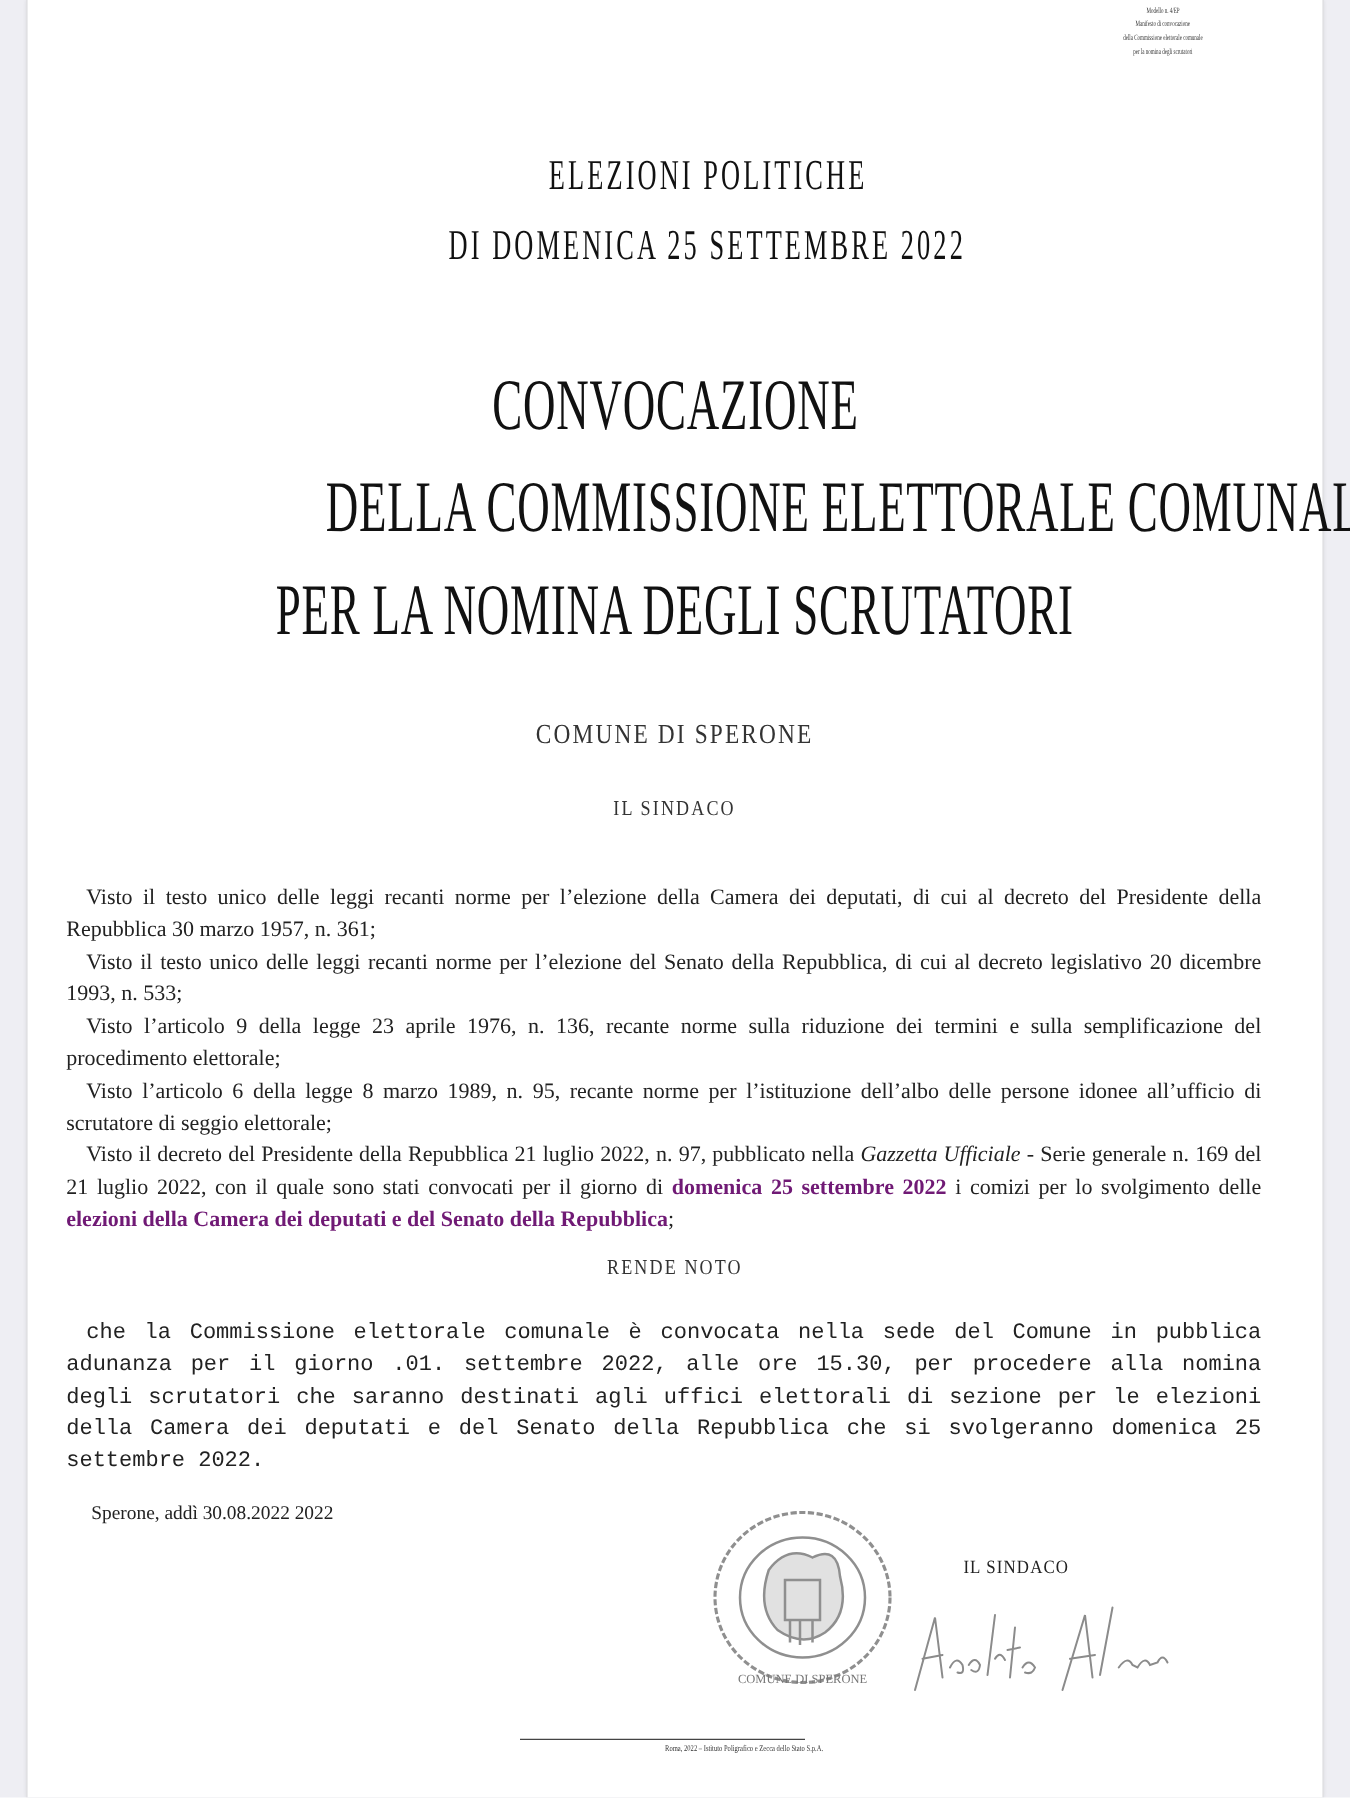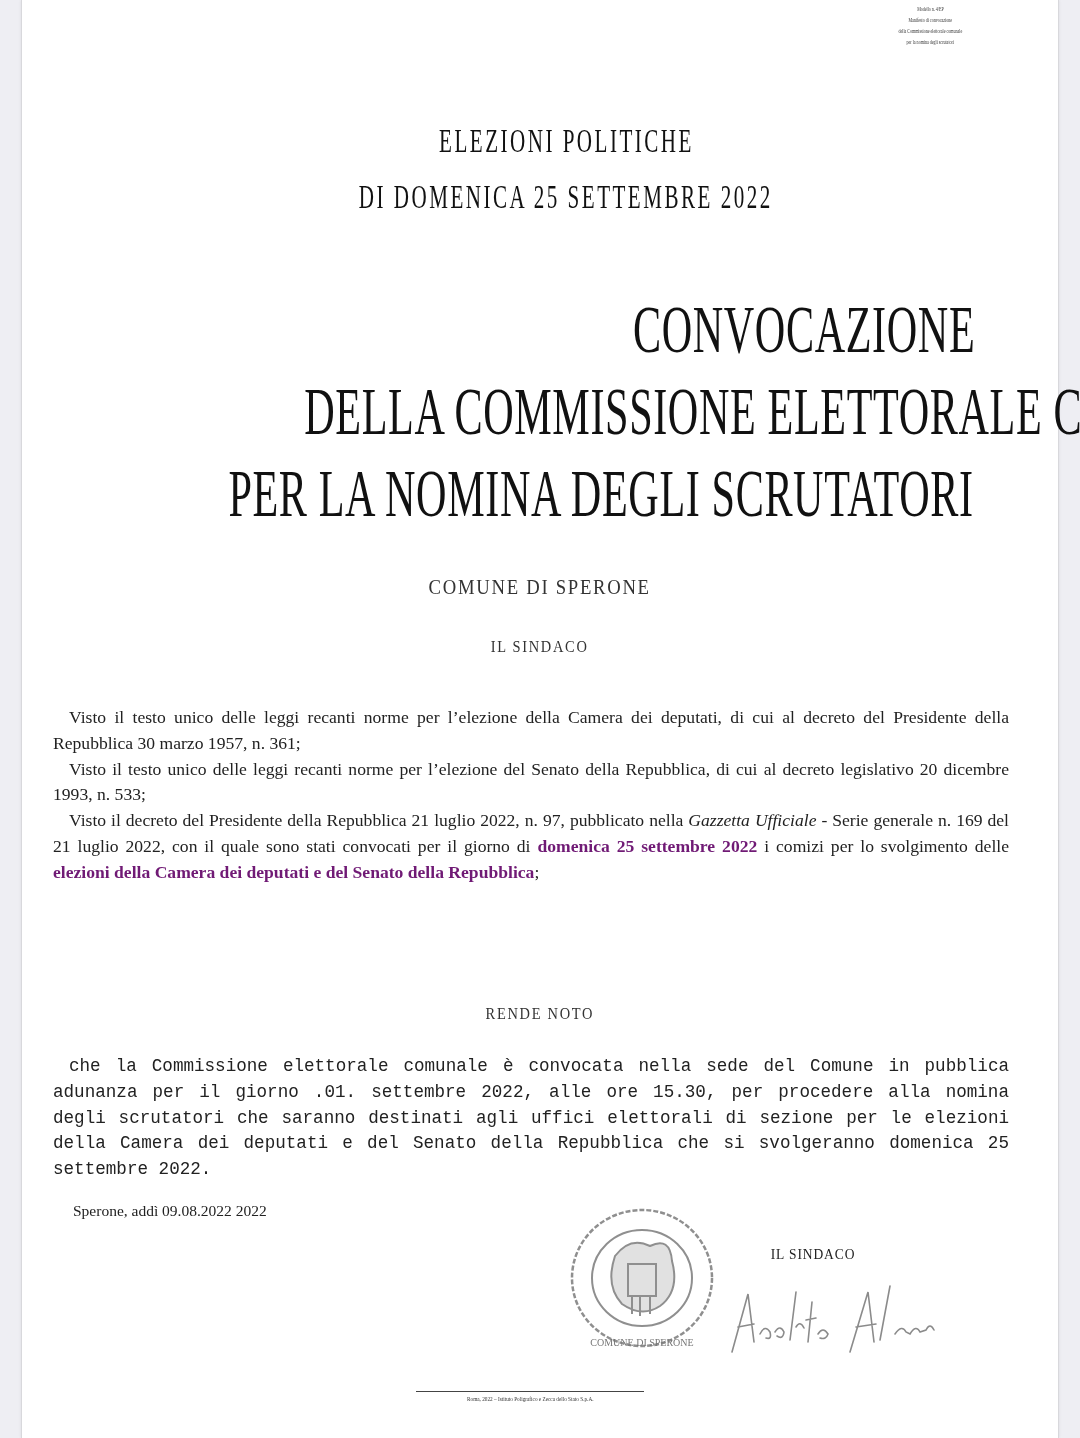--- a/index.html
+++ b/index.html
@@ -22,21 +22,21 @@
   }
   .condensed {
     display: inline-block; transform: scaleX(0.62); transform-origin: center;
     white-space: nowrap;
   }
   .h-line {
     position: absolute; left: 0; width: 1080px; text-align: center;
     white-space: nowrap; color: #111;
   }
   .h1 { font-size: 34px; letter-spacing: 4px; padding-left: 26px; }
-  .h2 { font-size: 68px; letter-spacing: 1px; text-align: right; }
+  .h2 { font-size: 58px; letter-spacing: 1px; }
   .h3 { font-size: 22px; letter-spacing: 2px; color: #333; }
   .h4 { font-size: 17px; letter-spacing: 2px; color: #333; }
   .body-text {
     position: absolute; left: 53px; width: 956px;
     font-size: 17.6px; line-height: 25.8px; text-align: justify; color: #222;
   }
   .body-text p { margin: 0; text-indent: 16px; }
   .body-text b { font-weight: bold; color: #701a75; }
   .body-text i { font-style: italic; }
   .place-date {
@@ -44,21 +44,21 @@
   }
   .sign-title {
     position: absolute; left: 766px; top: 1246px; font-size: 15px; letter-spacing: 1px; color: #222;
   }
   .stamp { position: absolute; left: 560px; top: 1196px; width: 170px; height: 160px; }
   .signature { position: absolute; left: 720px; top: 1272px; width: 250px; height: 90px; }
   .printer-line {
     position: absolute; left: 416px; top: 1391px; width: 228px; height: 1px; background: #444;
   }
   .printer {
-    position: absolute; left: 380px; top: 1395px; width: 300px; text-align: center;
+    position: absolute; left: 380px; top: 1395px; width: 300px; text-align: right;
     font-size: 7px; color: #333;
   }
 </style>
 </head>
 <body>
 
 <div class="page"></div>
 
 <div class="model-ref">
   <div><span class="condensed">Modello n. 4/EP</span></div>
@@ -87,32 +87,34 @@
 <div class="h-line h3" style="top:574px;">
   <span class="condensed" style="transform:scaleX(0.85);">COMUNE DI SPERONE</span>
 </div>
 <div class="h-line h4" style="top:637px;">
   <span class="condensed" style="transform:scaleX(0.85);">IL SINDACO</span>
 </div>
 
 <div class="body-text" style="top:689px;margin-top:16px;">
   <p>Visto il testo unico delle leggi recanti norme per l’elezione della Camera dei deputati, di cui al decreto del Presidente della Repubblica 30 marzo 1957, n. 361;</p>
   <p>Visto il testo unico delle leggi recanti norme per l’elezione del Senato della Repubblica, di cui al decreto legislativo 20 dicembre 1993, n. 533;</p>
+  <p>Visto l’articolo 9 della legge 23 aprile 1976, n. 136, recante norme sulla riduzione dei termini e sulla semplificazione del procedimento elettorale;</p>
+  <p>Visto l’articolo 6 della legge 8 marzo 1989, n. 95, recante norme per l’istituzione dell’albo delle persone idonee all’ufficio di scrutatore di seggio elettorale;</p>
   <p><span>Visto il decreto del Presidente della Repubblica 21 luglio 2022, n. 97, pubblicato nella </span><i>Gazzetta Ufficiale</i><span> - Serie generale n. 169 del 21 luglio 2022, con il quale sono stati convocati per il giorno di </span><b>domenica 25 settembre 2022</b><span> i comizi per lo svolgimento delle </span><b>elezioni della Camera dei deputati e del Senato della Repubblica</b><span>;</span></p>
 </div>
 
 <div class="h-line h4" style="top:1004px;">
   <span class="condensed" style="transform:scaleX(0.85);">RENDE NOTO</span>
 </div>
 
 <div class="body-text" style="top:1054px;font-family:Liberation Mono, monospace;">
   <p>che la Commissione elettorale comunale è convocata nella sede del Comune in pubblica adunanza per il giorno .01. settembre 2022, alle ore 15.30, per procedere alla nomina degli scrutatori che saranno destinati agli uffici elettorali di sezione per le elezioni della Camera dei deputati e del Senato della Repubblica che si svolgeranno domenica 25 settembre 2022.</p>
 </div>
 
-<div class="place-date">Sperone, addì 09.08.2022  2022</div>
+<div class="place-date">Sperone, addì 30.08.2022  2022</div>
 
 <svg class="stamp" viewBox="0 0 170 160">
   <g fill="none" stroke="#6a6a6a" opacity="0.75">
     <ellipse cx="82" cy="82" rx="70" ry="68" stroke-width="2.5" stroke-dasharray="5 2"></ellipse>
     <ellipse cx="82" cy="82" rx="50" ry="48" stroke-width="2"></ellipse>
     <path d="M55 60 Q70 40 90 50 Q110 40 112 65 Q120 95 100 110 Q82 122 62 108 Q45 90 55 60 Z" stroke-width="2" fill="#9a9a9a" fill-opacity="0.4"></path>
     <rect x="68" y="68" width="28" height="32" stroke-width="2"></rect>
     <path d="M72 100 L72 118 M80 100 L80 120 M90 100 L90 118" stroke-width="2"></path>
   </g>
   <text x="82" y="150" font-size="10" text-anchor="middle" fill="#777">COMUNE DI SPERONE</text>

